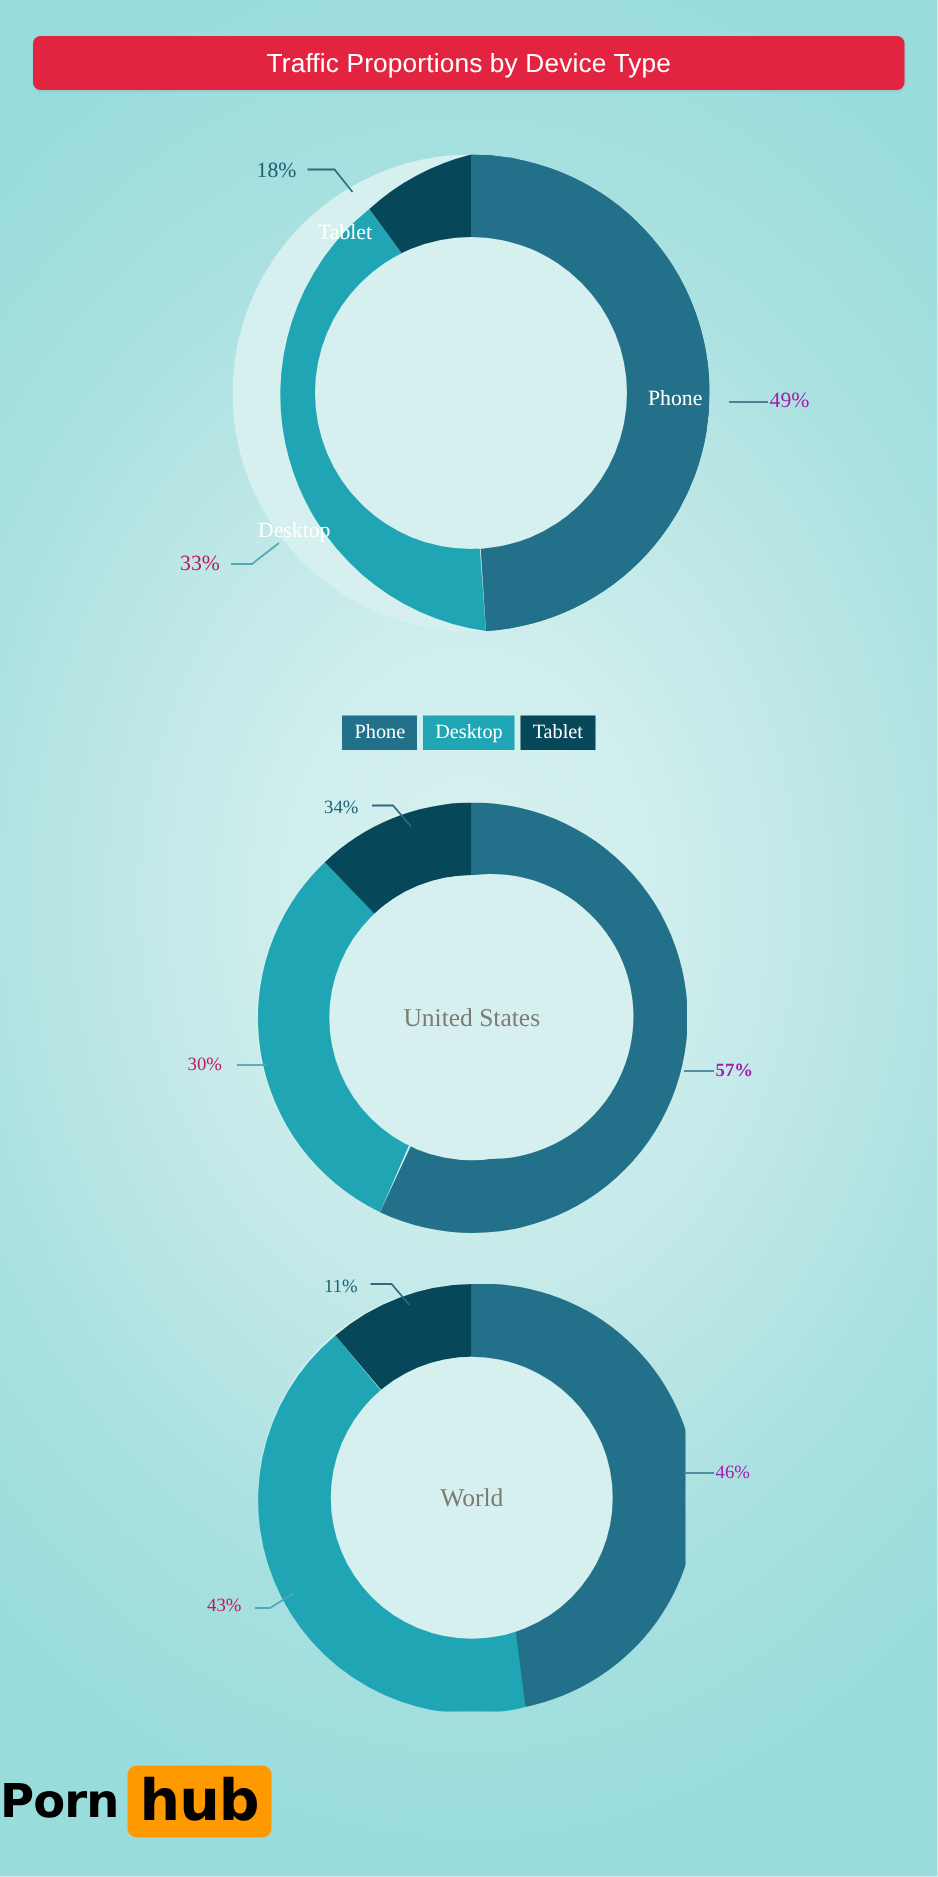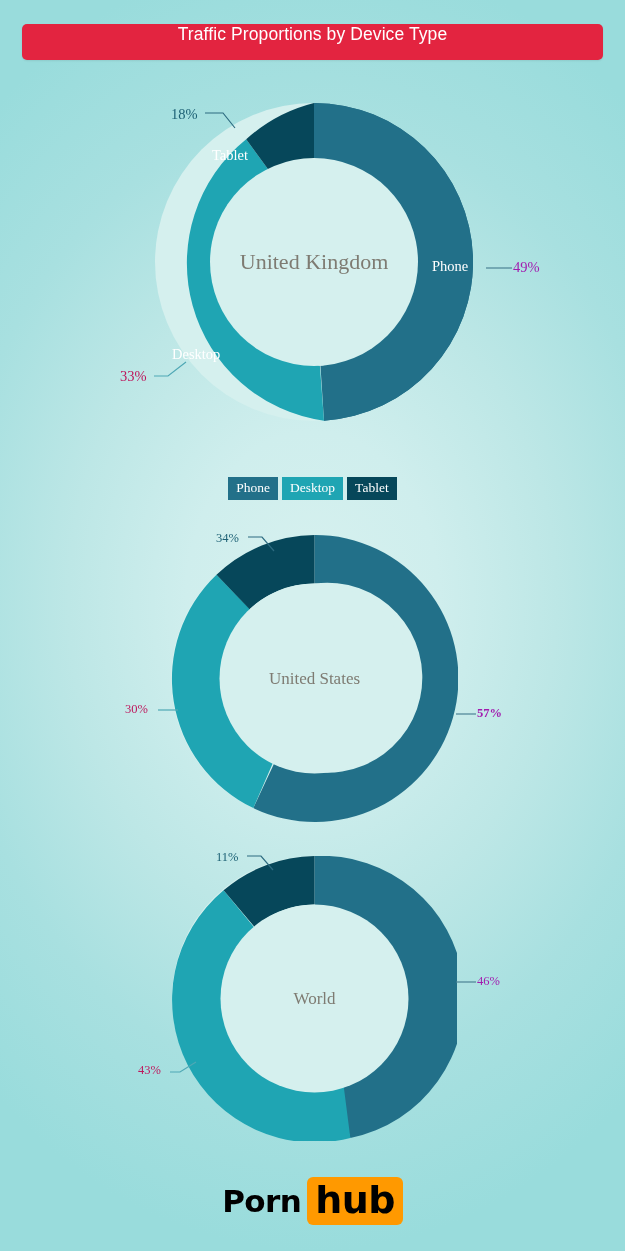--- a/index.html
+++ b/index.html
@@ -22,20 +22,21 @@
   }
 
   
   .title-bar {
     position: absolute;
     left: 22px; top: 24px;
     width: 581px; height: 36px;
     background: #e32440;
     border-radius: 5px;
     display: flex;
+    align-items: center;
     justify-content: center;
     box-shadow: 0 1px 2px rgba(0,0,0,0.08);
   }
   .title-bar .title-text {
     color: #ffffff;
     font-size: 17.5px;
     font-weight: 400;
     letter-spacing: 0.1px;
     font-family: "Liberation Sans", sans-serif;
     white-space: nowrap;
@@ -106,21 +107,20 @@
     line-height: 1.15;
   }
 
   
   .logo {
     position: absolute;
     left: 0; right: 0;
     bottom: 26px;
     display: flex;
     align-items: center;
-    justify-content: center;
   }
   .logo-porn {
     font-family: "DejaVu Sans", sans-serif;
     font-weight: bold;
     font-size: 31px;
     color: #000000;
     letter-spacing: -0.6px;
   }
   .logo-hub {
     font-family: "DejaVu Sans", sans-serif;
@@ -146,21 +146,20 @@
     <circle cx="159" cy="159" r="159" fill="#d5f0ee"></circle>
 
     <path fill="#227089" d="M159,0 A159,159 0 0,1 168.98,317.69 L168.24,207.67 A49,49 0 0,0 159,110 Z"></path>
     <path fill="#227089" d="M159,0 A159,159 0 0,1 168.98,317.69 L165.46,262.81 A104,104 0 0,0 159,55 Z"></path>
 
     <path fill="#1fa5b3" d="M168.98,317.69 A159,159 0 0,1 91.18,36.34 L126.02,84.03 A104,104 0 0,0 164.89,262.86 Z"></path>
 
     <path fill="#06475a" d="M91.18,36.34 A159,159 0 0,1 159,0 L159,55 A104,104 0 0,0 126.02,84.03 Z"></path>
     <circle cx="159" cy="159" r="104" fill="#d5f0ee"></circle>
   </svg>
-  <div class="donut-center-label">United Kingdom</div>
 </div>
 
 <span class="seg-label" style="left:432px; top:258px;">Phone</span>
 <span class="seg-label" style="left:172px; top:346px;">Desktop</span>
 <span class="seg-label" style="left:212px; top:147px;">Tablet</span>
 
 <svg class="leader" style="left:486px; top:258px; width:28px; height:20px;" viewBox="0 0 28 20">
   <line x1="0" y1="10" x2="26" y2="10" stroke="#4b8295" stroke-width="1.2"></line>
 </svg>
 <span class="pct phone" style="left:513px; top:259px;">49%</span>

